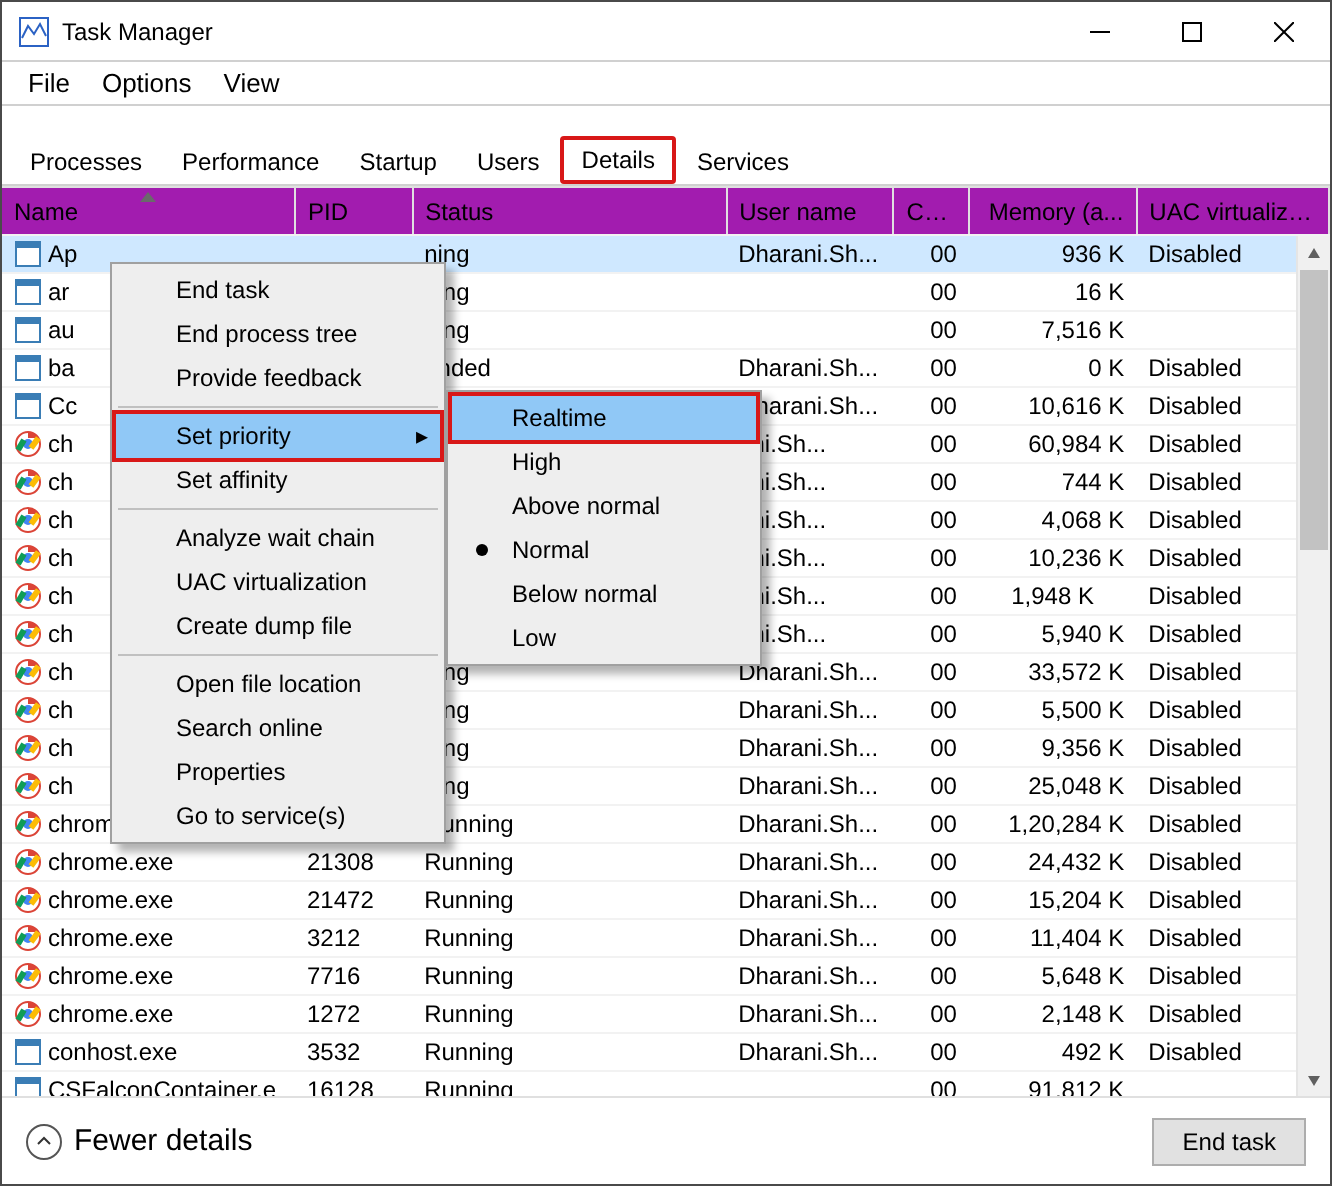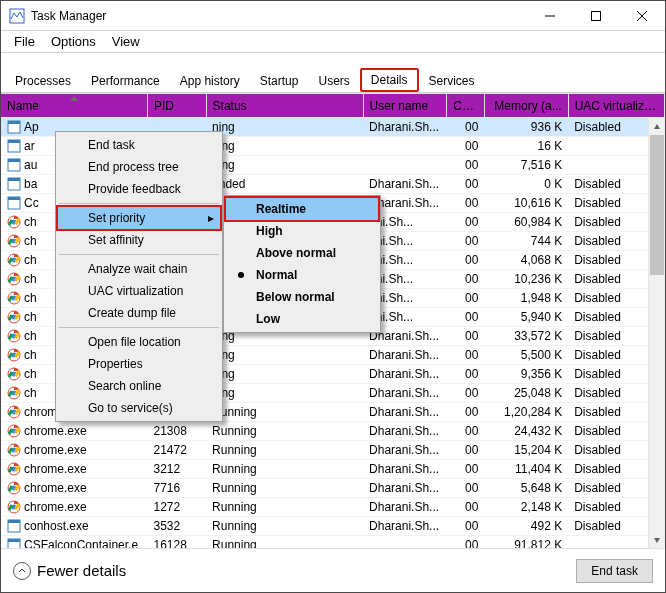--- a/index.html
+++ b/index.html
@@ -46,21 +46,21 @@
   .end-btn { padding: 4px 14px; border:1px solid #adadad; background:#e1e1e1; font-size:12px;}
   
   .ctxmenu { position:absolute; background:#eeeeee; border:1px solid #a0a0a0; box-shadow: 4px 4px 4px rgba(0,0,0,0.3); font-size:12px; z-index:10; padding: 2px; }
   .ctxmenu .citem { height: 22px; display:flex; align-items:center; padding: 0 18px 0 30px; white-space:nowrap; position:relative;}
   .ctxmenu .csep  { height:1px; background:#c0c0c0; margin: 3px 1px;}
   .ctxmenu .citem.hover { background:#90c8f6; }
   .ctxmenu .citem.highlight { border:2px solid #d81818; margin:-2px; height:26px;}
   .ctxmenu .citem .arrow { position:absolute; right:6px; }
   .ctxmenu .radio { position:absolute; left:12px; width:6px; height:6px; background:#000; border-radius:50%; top:8px;}
   #main-ctx { top:130px; left:54px; width:168px; }
-  #sub-ctx  { top:194px; left:222px; width:158px;font-weight:bold; }
+  #sub-ctx  { top:194px; left:222px; width:158px; }
 </style>
 </head>
 <body>
 
 <div class="window">
 
   <div class="titlebar">
     <span class="title-icon">
       <svg width="16" height="16" viewBox="0 0 16 16">
           <rect x="1" y="1" width="14" height="14" fill="#fff" stroke="#2b62c4"></rect>
@@ -88,21 +88,20 @@
 
   <div class="menubar">
     <span class="menuitem">File</span>
     <span class="menuitem">Options</span>
     <span class="menuitem">View</span>
   </div>
 
   <div class="tabstrip">
     <span class="tab">Processes</span>
     <span class="tab">Performance</span>
-    <span class="tab">App history</span>
     <span class="tab">Startup</span>
     <span class="tab">Users</span>
     <span class="tab active">Details</span>
     <span class="tab">Services</span>
   </div>
 
   <div class="table-wrap">
     <table>
       <thead>
         <tr>
@@ -241,21 +240,21 @@
                   <circle cx="7" cy="7" r="6" fill="#fff" stroke="#db4437"></circle>
                   <circle cx="7" cy="7" r="2.5" fill="#4285f4"></circle>
                   <path d="M7 1a6 6 0 015.2 3H7" fill="#db4437"></path>
                   <path d="M12.2 4L8.5 9" stroke="#fcbc05" stroke-width="3"></path>
                   <path d="M2 10l3-5" stroke="#0f9d58" stroke-width="3"></path>
                 </svg></span><span>ch</span></td>
             <td class="col-pid"></td>
             <td class="col-stat"></td>
             <td class="col-user">ani.Sh...</td>
             <td class="col-cpu" style="text-align:right">00</td>
-            <td class="col-mem" style="text-align:right">1,948 K</td>
+            <td class="col-mem" style="text-align:center">1,948 K</td>
             <td class="col-uac">Disabled</td>
           </tr>
           <tr>
             <td class="col-name"><span class="row-icon"><svg width="14" height="14" viewBox="0 0 14 14">
                   <circle cx="7" cy="7" r="6" fill="#fff" stroke="#db4437"></circle>
                   <circle cx="7" cy="7" r="2.5" fill="#4285f4"></circle>
                   <path d="M7 1a6 6 0 015.2 3H7" fill="#db4437"></path>
                   <path d="M12.2 4L8.5 9" stroke="#fcbc05" stroke-width="3"></path>
                   <path d="M2 10l3-5" stroke="#0f9d58" stroke-width="3"></path>
                 </svg></span><span>ch</span></td>
@@ -481,22 +480,22 @@
       <span>Set priority</span>
       <span class="arrow">▸</span>
     </div>
     <div class="citem">Set affinity</div>
     <div class="csep"></div>
     <div class="citem">Analyze wait chain</div>
     <div class="citem">UAC virtualization</div>
     <div class="citem">Create dump file</div>
     <div class="csep"></div>
     <div class="citem">Open file location</div>
+    <div class="citem">Search online</div>
     <div class="citem">Properties</div>
-    <div class="citem">Search online</div>
     <div class="citem">Go to service(s)</div>
   </div>
 
   <div id="sub-ctx" class="ctxmenu">
     <div class="citem hover highlight">Realtime</div>
     <div class="citem">High</div>
     <div class="citem">Above normal</div>
     <div class="citem">
         <span class="radio"></span>
         <span>Normal</span>

